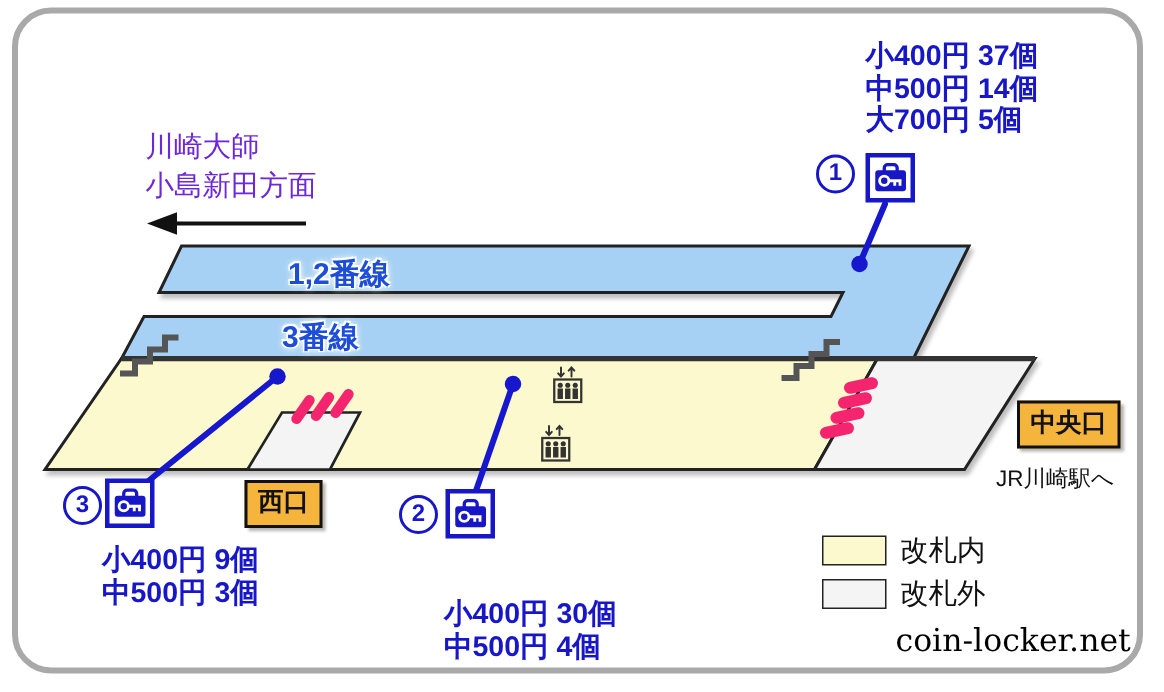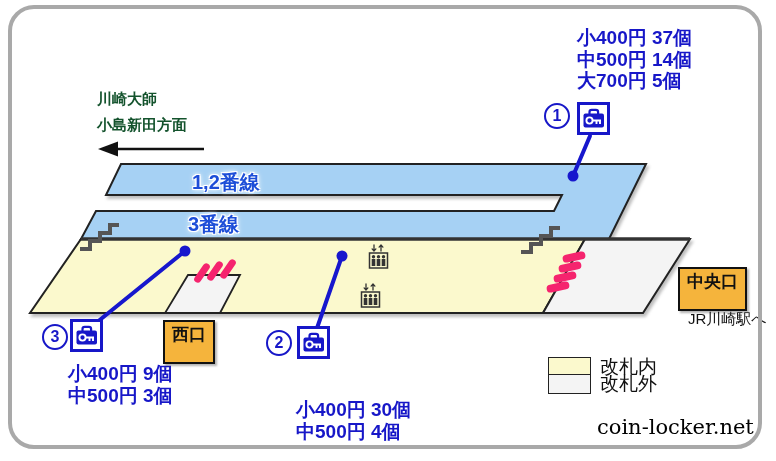--- a/index.html
+++ b/index.html
@@ -5,49 +5,49 @@
   * { margin:0; padding:0; box-sizing:border-box; }
   html,body { width:776px; height:461px; background:#fff; overflow:hidden;
               font-family:"Liberation Sans","DejaVu Sans",sans-serif; }
   .canvas { position:relative; width:776px; height:461px; background:#fff; }
   .abs { position:absolute; }
   .frame { position:absolute; left:8px; top:5px; width:754px; height:444px;
            border:4px solid #a9a9a9; border-radius:26px; pointer-events:none; }
   svg.shapes { position:absolute; left:0; top:0; }
   .shadowed { filter:drop-shadow(2px 3px 1.5px rgba(110,110,110,.45)); }
 
-  .dir-text { left:97px; top:86px; color:#14532d; font-size:15px; line-height:26px; font-weight:700; }
+  .dir-text { left:97px; top:86px; color:#6d28d9; font-size:19px; line-height:26px; font-weight:400; }
   .plat-label { color:#1d4ed8; font-size:20px; font-weight:600; white-space:nowrap;
       text-shadow:-1px -1px 0 #fff, 1px -1px 0 #fff, -1px 1px 0 #fff, 1px 1px 0 #fff,
                   0 0 4px #fff, 0 0 6px #fff; }
   .plat12 { left:192px; top:169px; }
   .plat3  { left:188px; top:211px; }
 
   .price { color:#1717c8; font-size:19px; line-height:21.5px; font-weight:600; white-space:nowrap; }
   .price1 { left:577px; top:27px; }
   .price2 { left:296px; top:367px;margin-top:32px; }
   .price3 { left:68px;  top:363px; }
 
   .circnum { width:26px; height:26px; border:2.4px solid #1717c8; border-radius:50%;
              color:#1717c8; background:#fff; font-size:16px; font-weight:bold;
              display:flex; align-items:center; justify-content:center; }
   .cn1 { left:544px; top:103px; }
   .cn2 { left:266px; top:330px; }
   .cn3 { left:42px;  top:324px; }
 
   .badge { background:#f5b43c; border:2.2px solid #111; color:#111; font-size:17px;
-           font-weight:600; padding:1px 7px 16px 7px; white-space:nowrap;
+           font-weight:600; padding:1px 7px 4px 7px; white-space:nowrap;
            box-shadow:2px 2px 2px rgba(0,0,0,.3); }
   .badge-west    { left:163px; top:320px; }
   .badge-central { left:678px; top:267px; }
-  .jr-note { left:688px; top:310px; color:#111; font-size:15px; font-weight:500; white-space:nowrap; }
+  .jr-note { left:664px; top:310px; color:#111; font-size:15px; font-weight:500; white-space:nowrap; }
 
   .legend-row { display:flex; align-items:center; gap:9px; }
   .legend-inside  { left:548px; top:354px; }
-  .legend-outside { left:548px; top:371px; }
+  .legend-outside { left:548px; top:383px; }
   .swatch { width:43px; height:20px; border:1.7px solid #222; display:inline-block; }
   .swatch-inside  { background:#fbf9cd; }
   .swatch-outside { background:#f4f4f4; }
   .legend-label { color:#111; font-size:19px; font-weight:500; }
 
   .credit { left:597px; top:415px; color:#000000; font-size:21px;
             font-family:"DejaVu Serif","Liberation Serif",serif; }
 </style>
 </head>
 <body>

